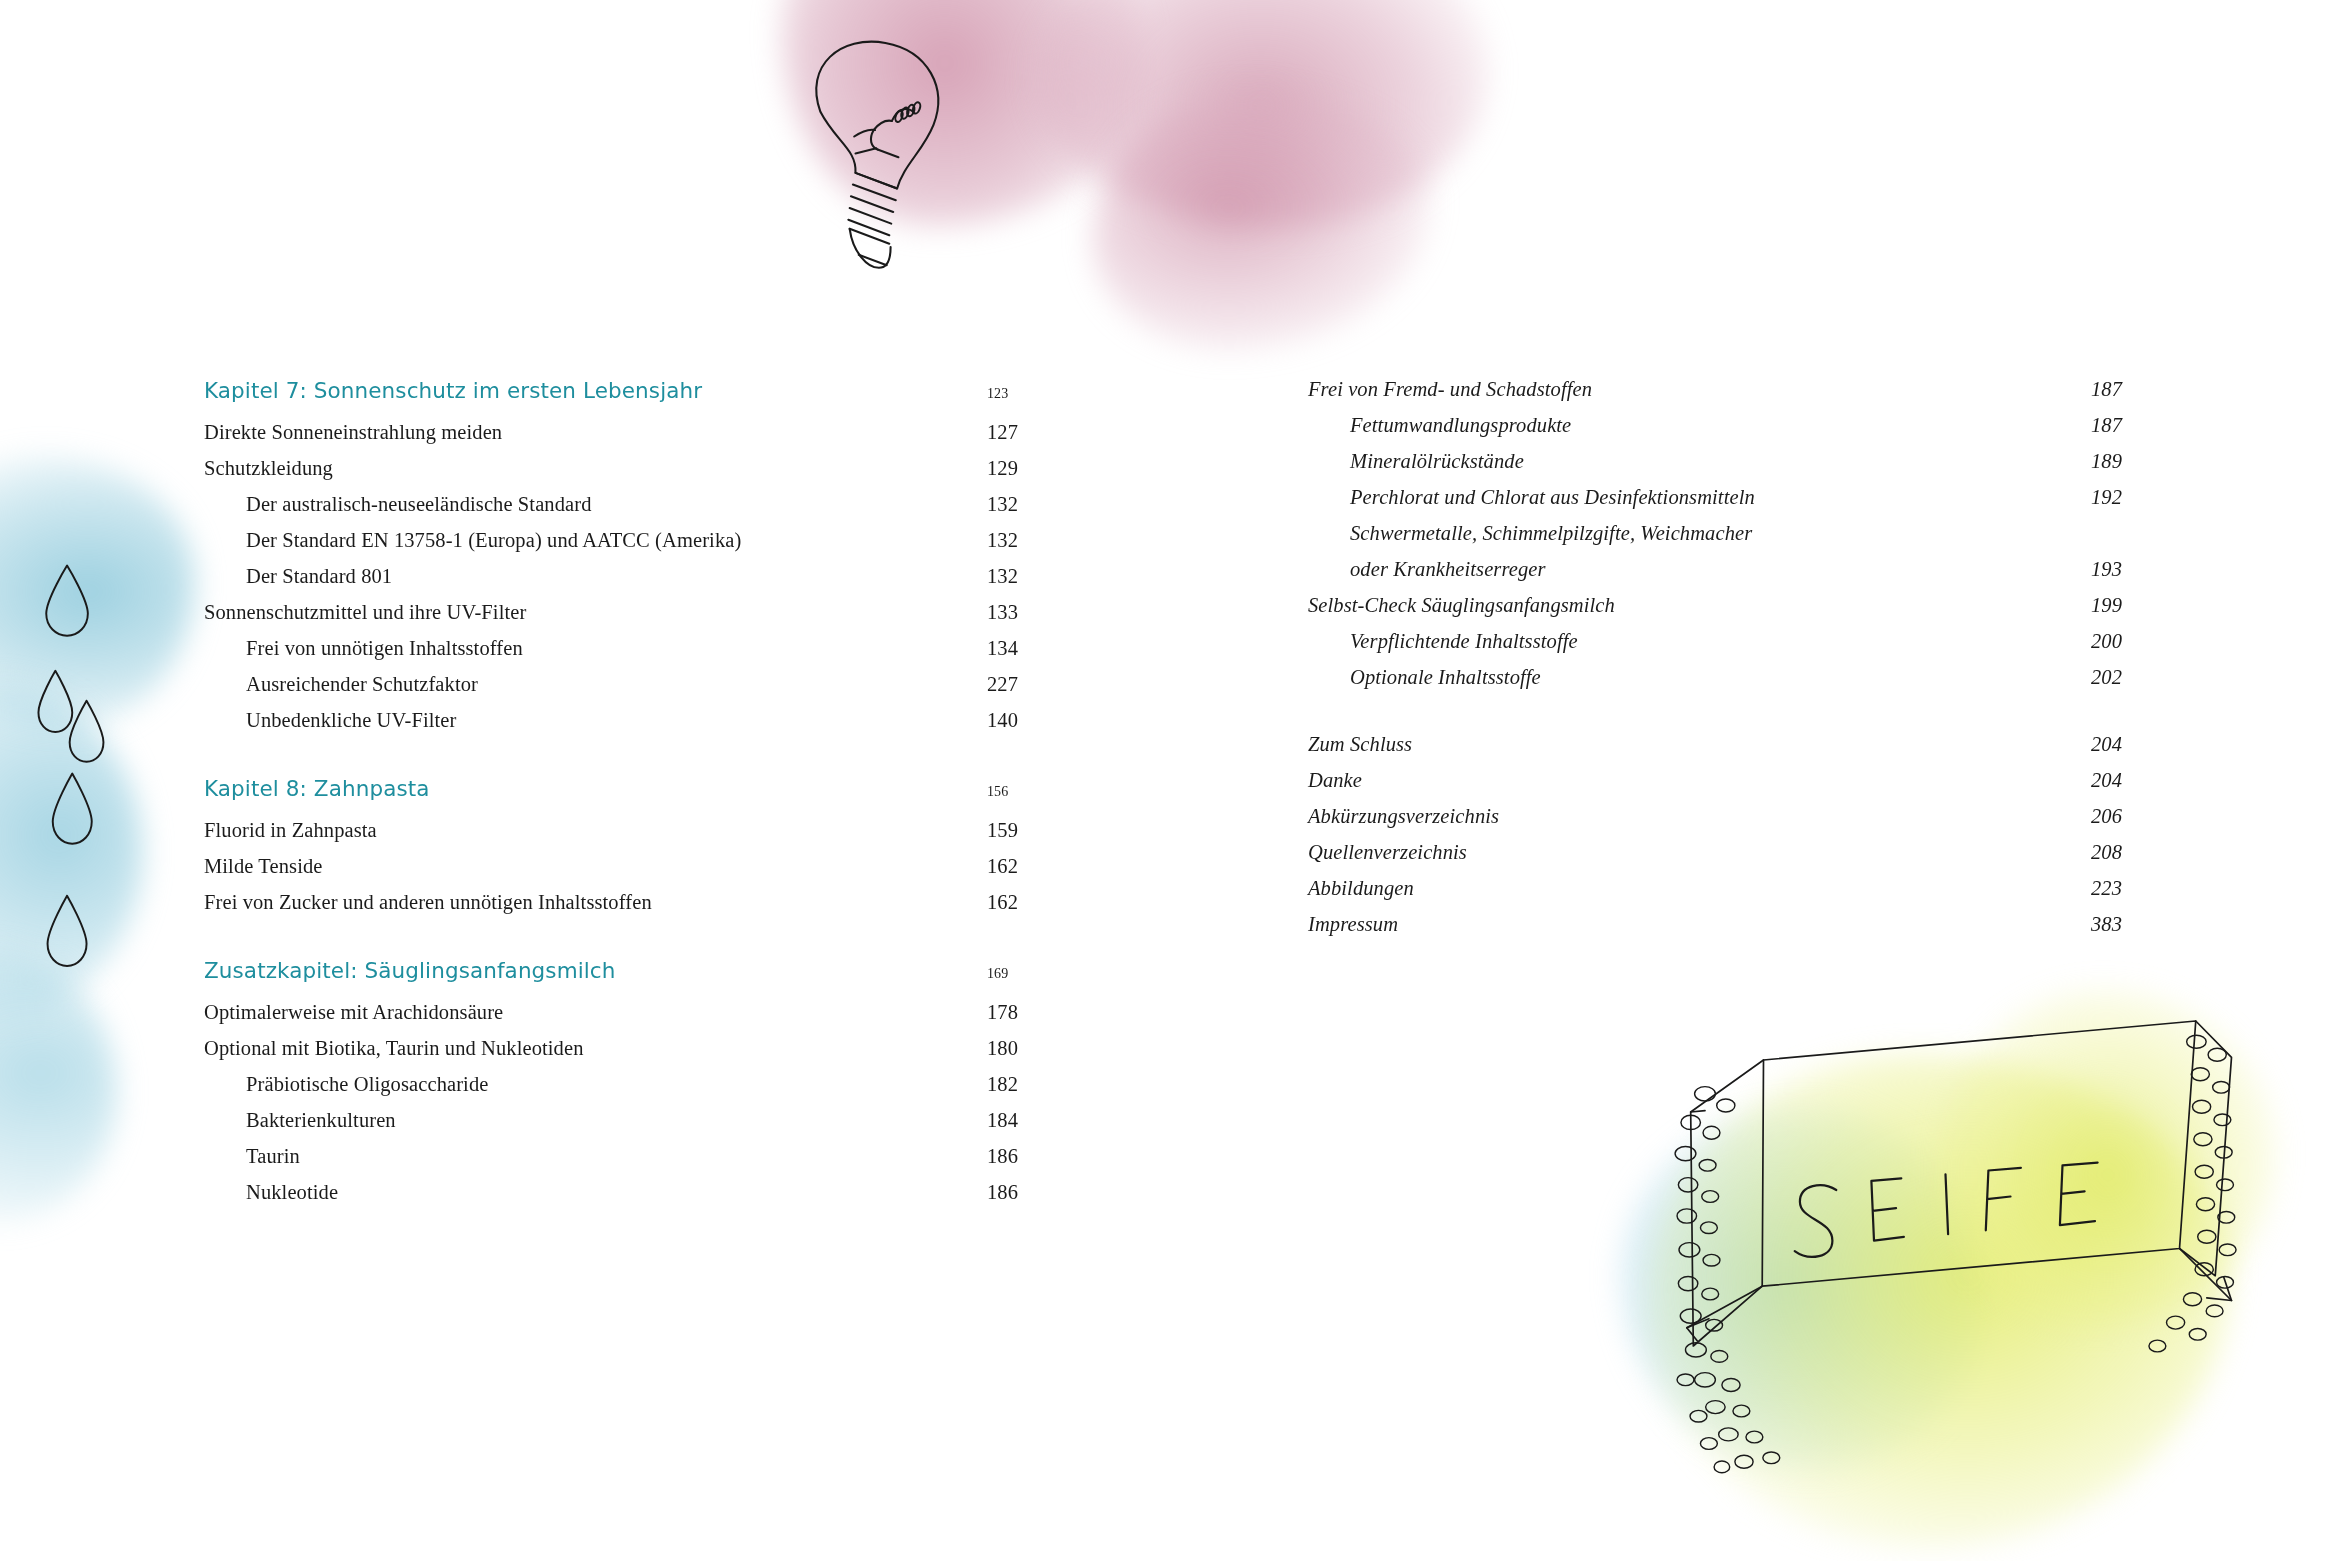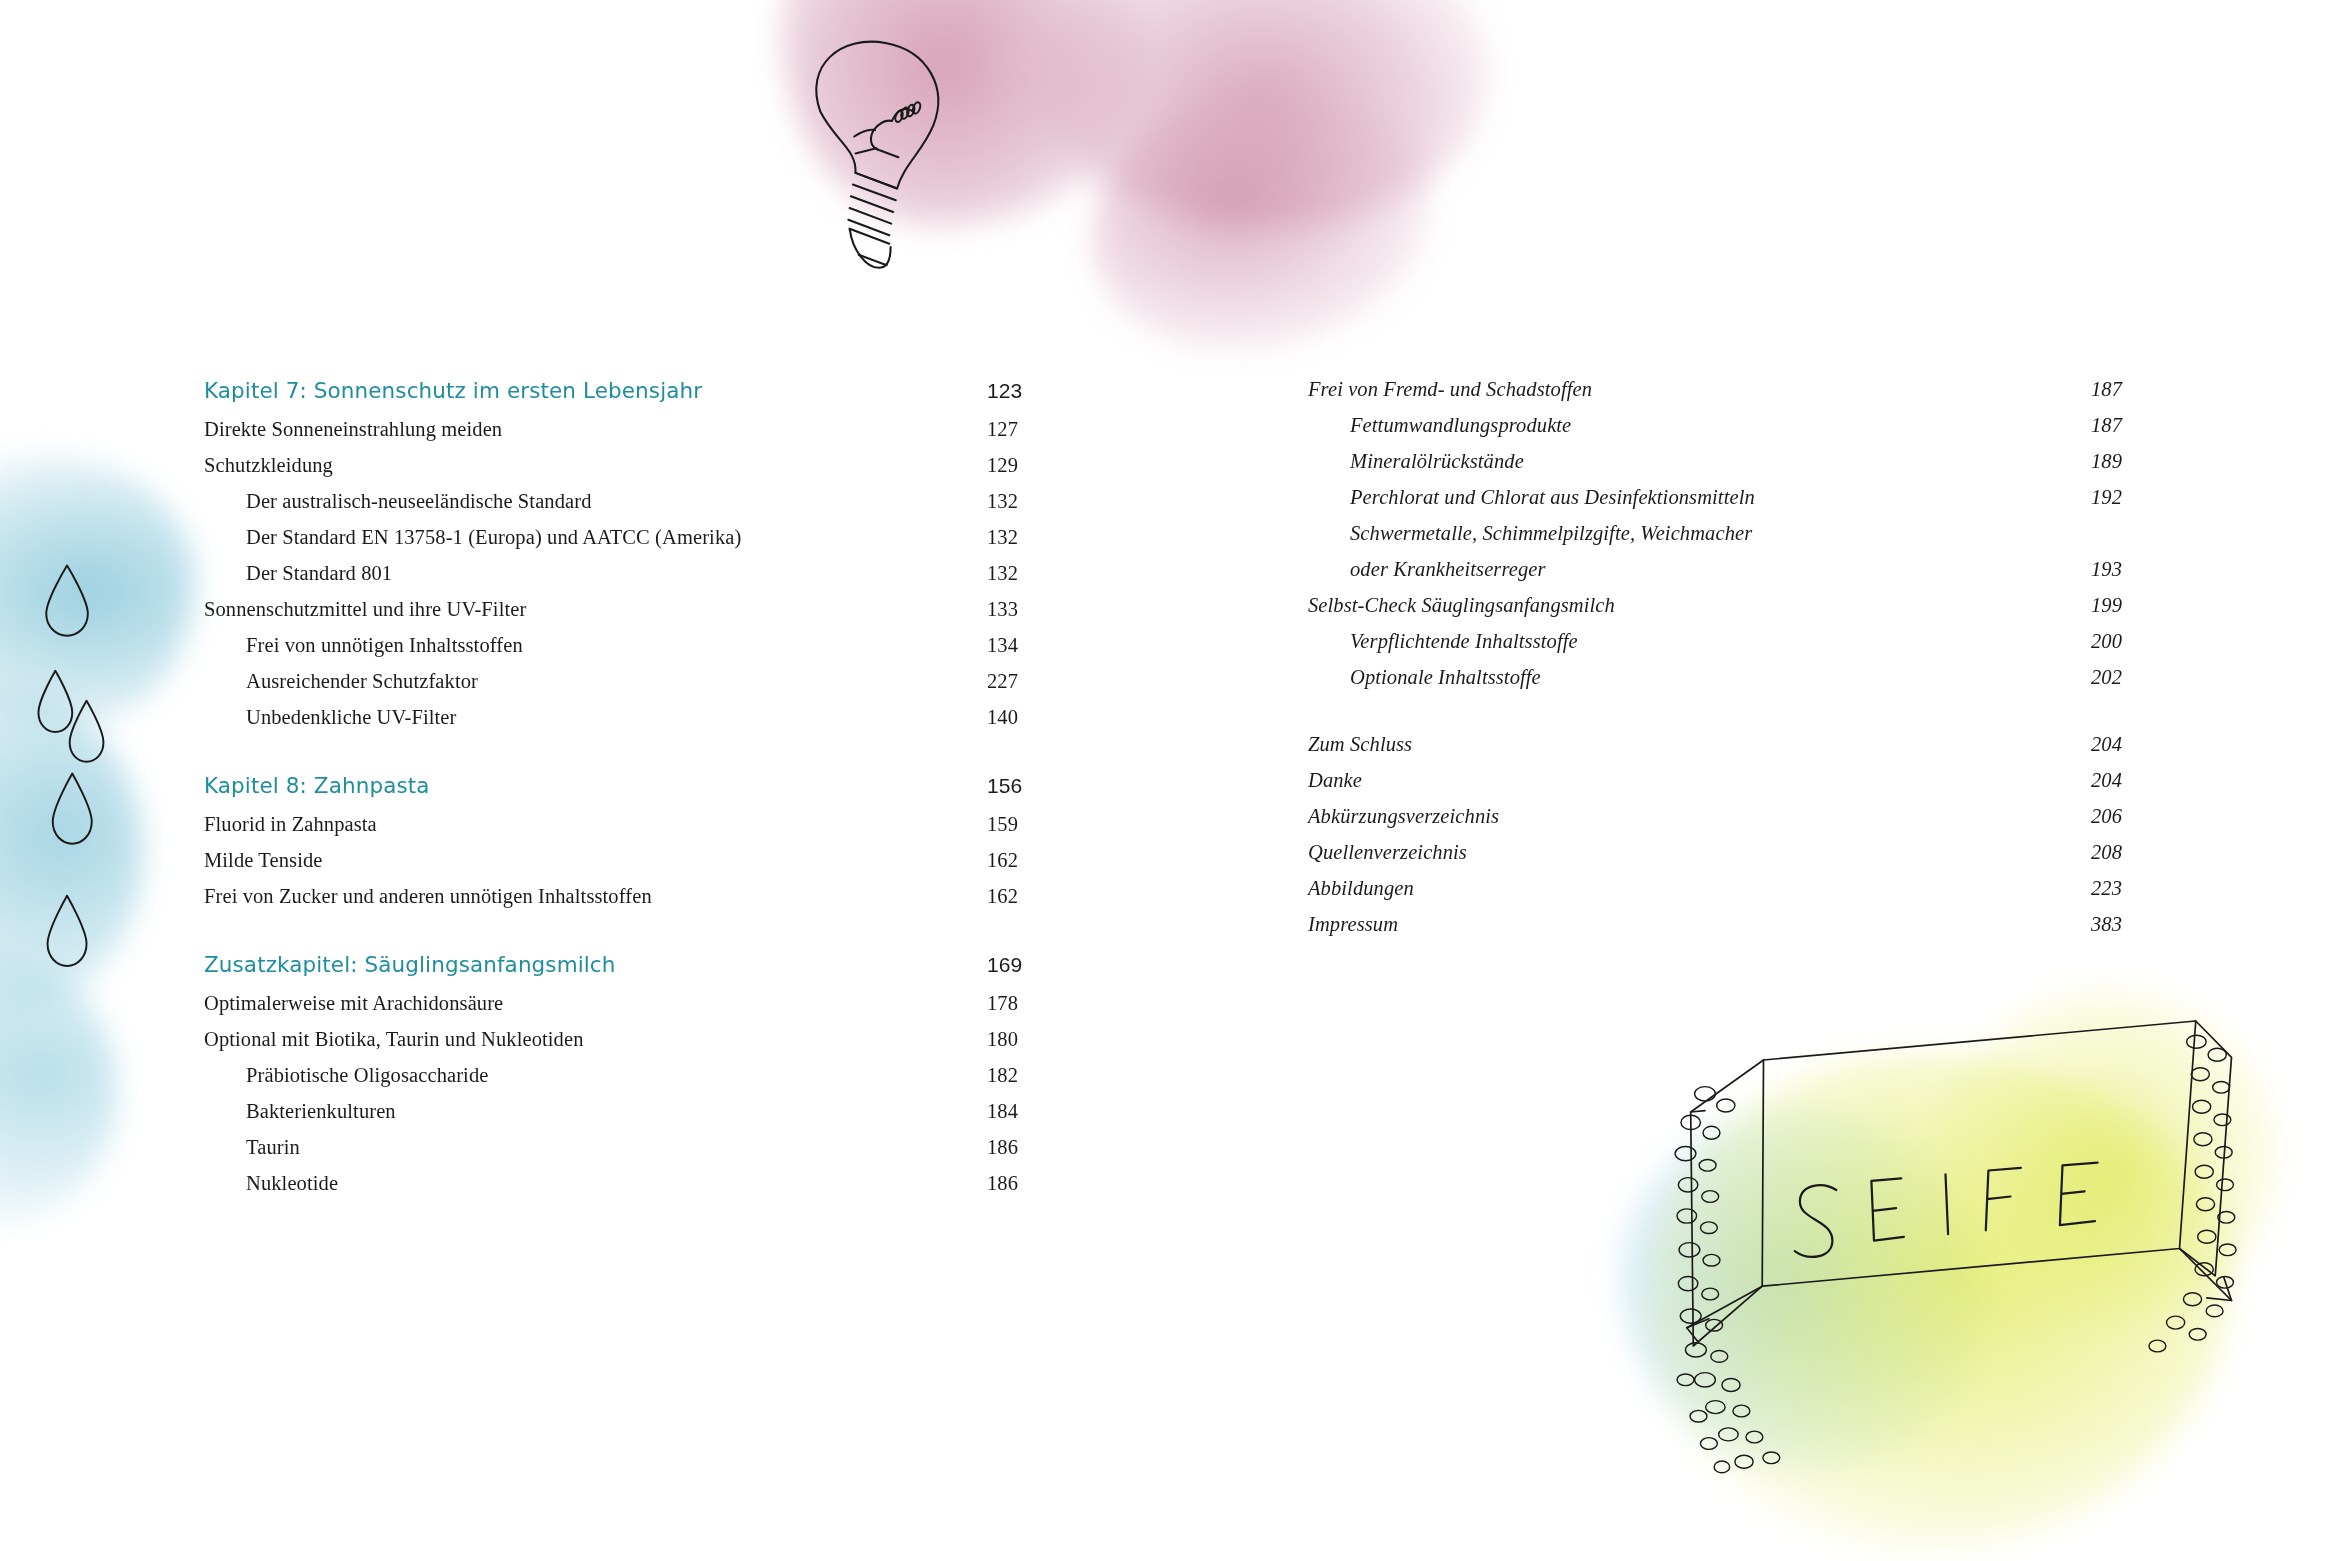--- a/index.html
+++ b/index.html
@@ -111,23 +111,23 @@
 
   .chapter-row {
     font-family: "DejaVu Sans", sans-serif;
     font-size: 21.5px;
     line-height: 40px;
     color: #1e8e9e;
     letter-spacing: 0.1px;
   }
   .chapter-row .label { font-weight: 400; }
   .chapter-row .page {
-    font-family: Liberation Sans, sans-serif;
+    font-family: Liberation Serif, serif;
     color: #1b1b1b;
-    font-size: 21px;
+    font-size: 14px;
   }
 
   .gap-block { height: 31px; }
 </style>
 </head>
 <body>
 
 <div class="wc wc-pink-1"></div>
 <div class="wc wc-pink-2"></div>
 <div class="wc wc-pink-3"></div>

